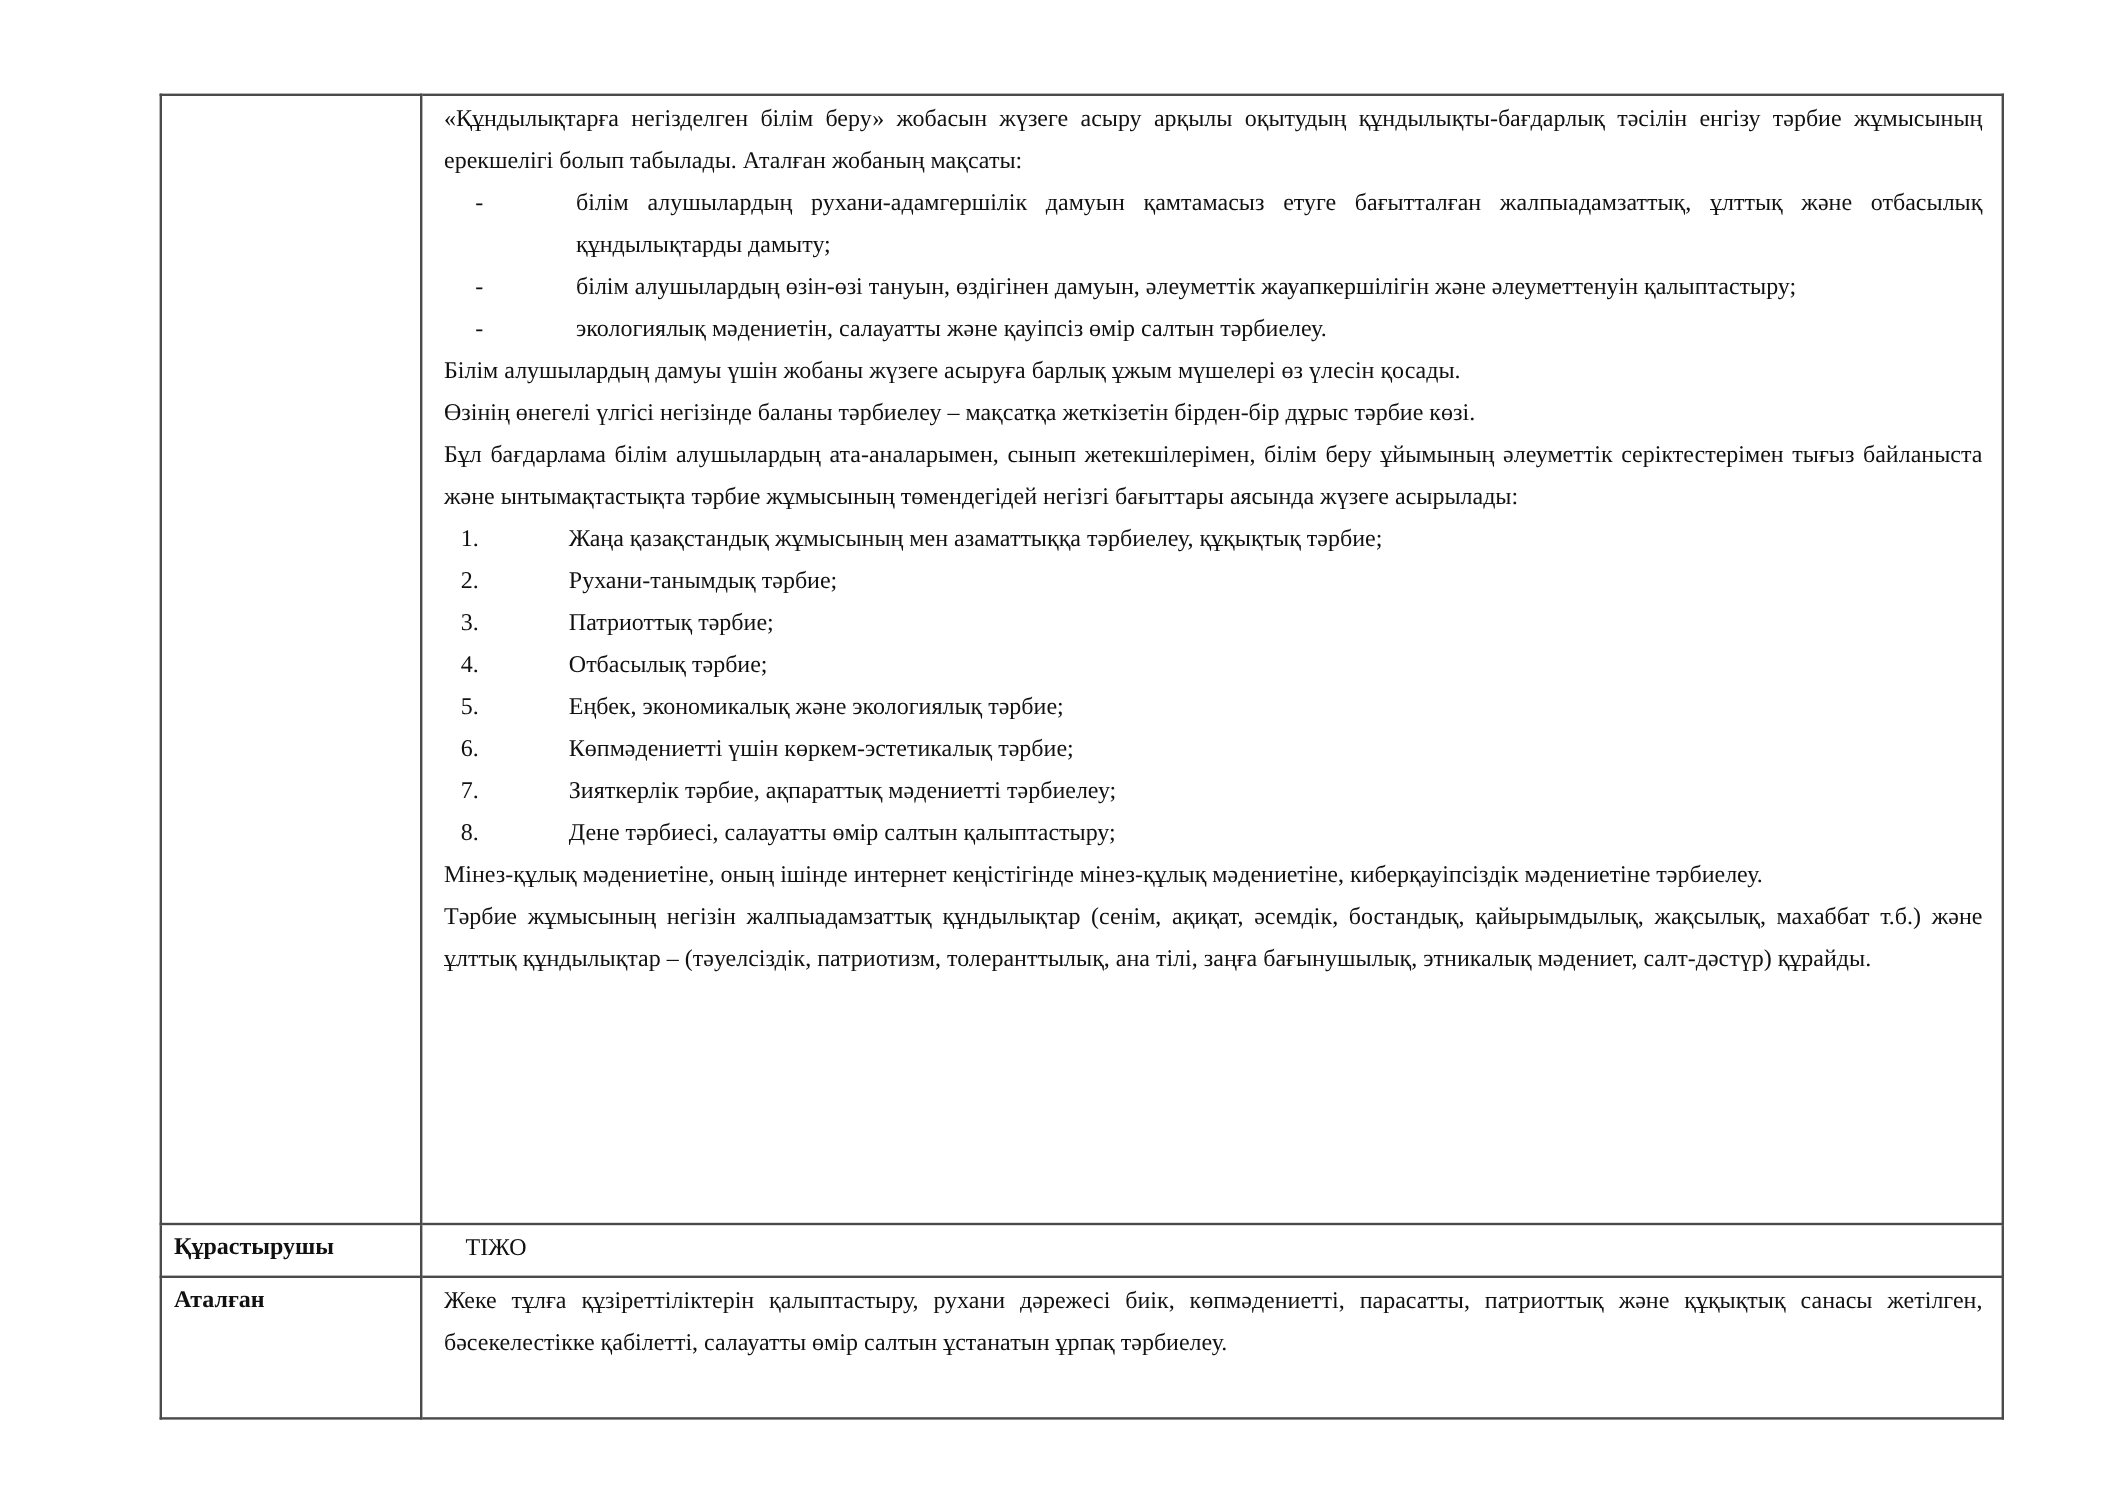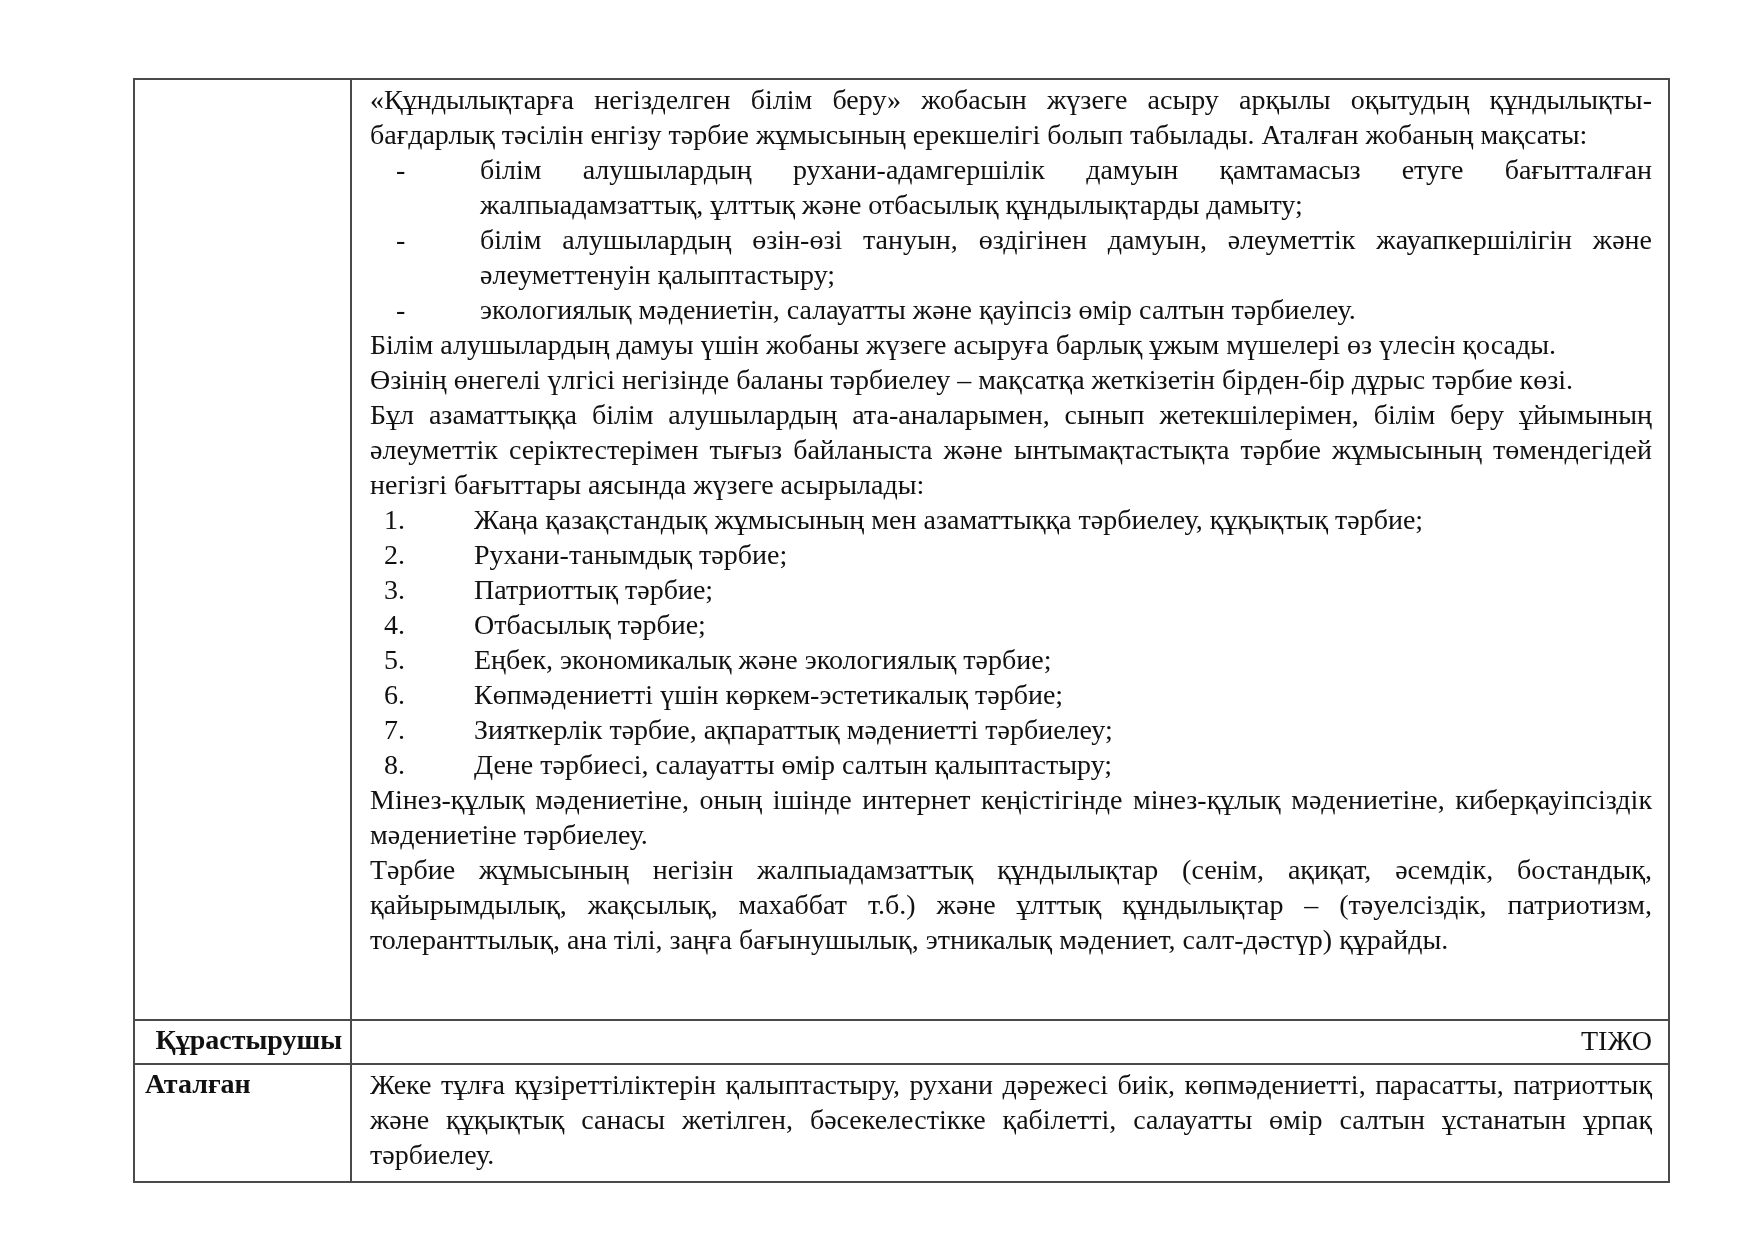--- a/index.html
+++ b/index.html
@@ -14,21 +14,21 @@
     font-family: "Liberation Serif", serif;
     color: #111111;
   }
   .doc-table {
     position: absolute;
     left: 133px;
     top: 78px;
     width: 1537px;
     border-collapse: collapse;
     table-layout: fixed;
-    font-size: 28px;
+    font-size: 20px;
     line-height: 35px;
   }
   .doc-table td {
     border: 2px solid #4a4a4a;
     vertical-align: top;
     overflow: hidden;
   }
   .label-cell {
     width: 197px;
     font-weight: bold;
@@ -60,21 +60,21 @@
     margin-left: 14px;
   }
   .num-list .marker {
     flex: 0 0 46px;
   }
   .li-text {
     flex: 1;
     text-align: justify;
     margin-left: 44px;
   }
-  .row-author td  { height: 38px; text-align: right; }
+  .row-author td  { height: 38px; }
   .row-goal td    { height: 112px; }
   .row-task td    { height: 36px; }
   .content-left {
     text-align: left;
     padding-left: 36px;
   }
   .justify-last {
     text-align: justify;
     text-align-last: justify;
   }
@@ -100,21 +100,21 @@
             <span class="li-text">білім алушылардың өзін-өзі тануын, өздігінен дамуын, әлеуметтік жауапкершілігін және әлеуметтенуін қалыптастыру;</span>
           </div>
           <div class="li">
             <span class="marker">-</span>
             <span class="li-text">экологиялық мәдениетін, салауатты және қауіпсіз өмір салтын тәрбиелеу.</span>
           </div>
         </div>
 
         <p>Білім алушылардың дамуы үшін жобаны жүзеге асыруға барлық ұжым мүшелері өз үлесін қосады.</p>
         <p>Өзінің өнегелі үлгісі негізінде баланы тәрбиелеу – мақсатқа жеткізетін бірден-бір дұрыс тәрбие көзі.</p>
-        <p>Бұл азаматтыққа білім алушылардың ата-аналарымен, сынып жетекшілерімен, білім беру ұйымының әлеуметтік серіктестерімен тығыз байланыста және ынтымақтастықта тәрбие жұмысының төмендегідей негізгі бағыттары аясында жүзеге асырылады:</p>
+        <p>Бұл бағдарлама білім алушылардың ата-аналарымен, сынып жетекшілерімен, білім беру ұйымының әлеуметтік серіктестерімен тығыз байланыста және ынтымақтастықта тәрбие жұмысының төмендегідей негізгі бағыттары аясында жүзеге асырылады:</p>
 
         <div class="num-list">
           <div class="li">
             <span class="marker">1.</span>
             <span class="li-text">Жаңа қазақстандық жұмысының мен азаматтыққа тәрбиелеу, құқықтық тәрбие;</span>
           </div>
           <div class="li">
             <span class="marker">2.</span>
             <span class="li-text">Рухани-танымдық тәрбие;</span>
           </div>

